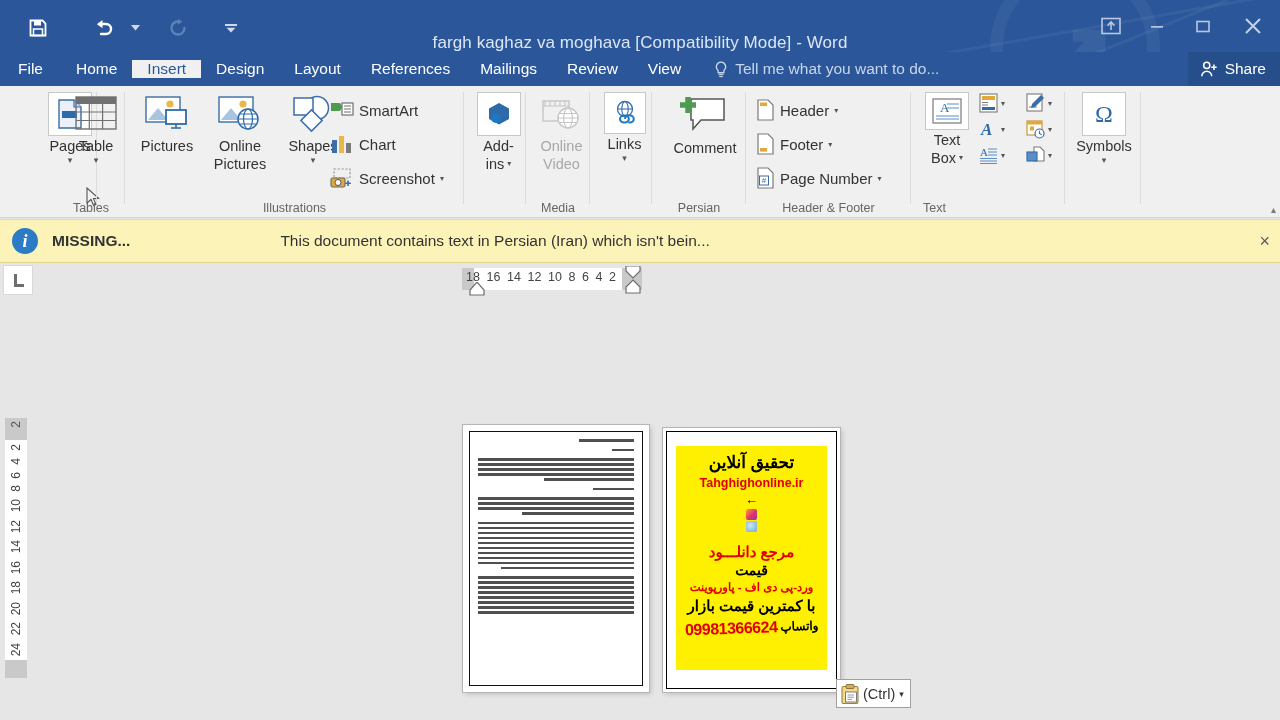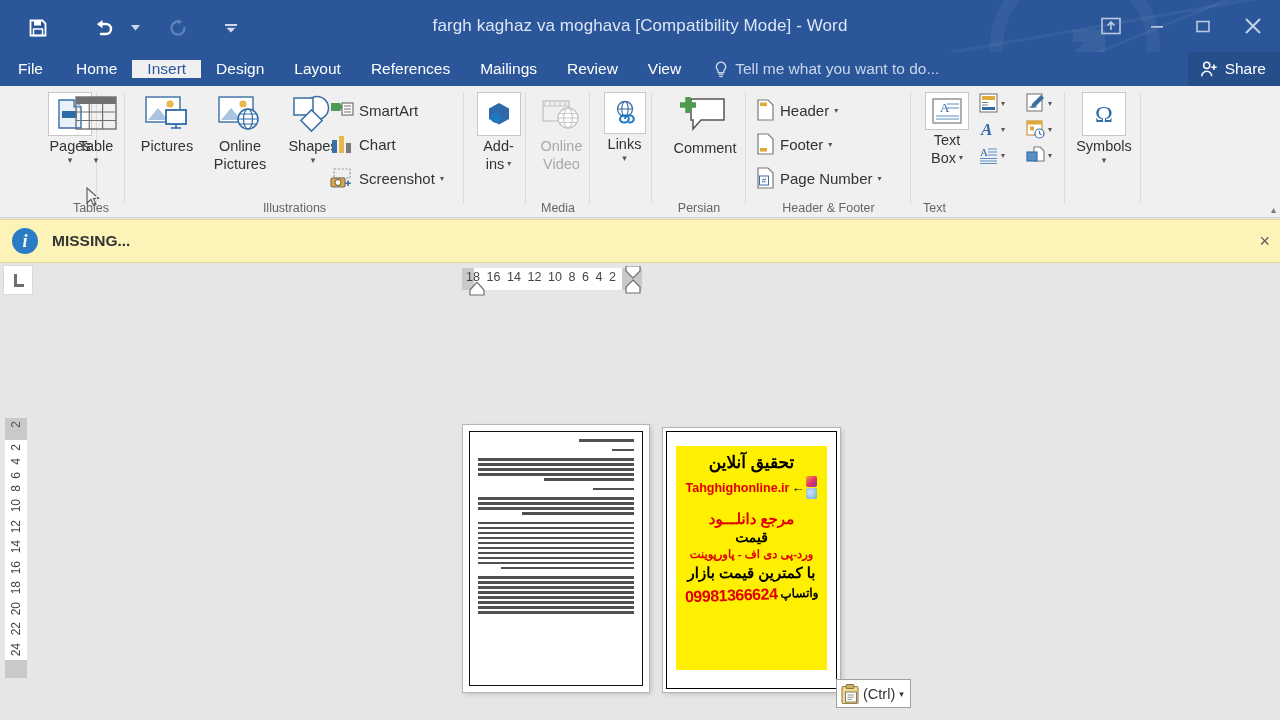--- a/index.html
+++ b/index.html
@@ -31,21 +31,21 @@
   }
   .qat { position: absolute; left: 0; top: 0; height: 52px; display: flex; align-items: center; }
   .qat-btn {
     width: 40px; height: 40px; margin-top: 4px;
     display: flex; align-items: center; justify-content: center;
     cursor: pointer;
   }
   .qat-btn.small { width: 22px; }
   .qat-btn svg { display: block; }
   .title-text {
-    position: absolute; left: 0; top: 0; width: 1280px; height: 52px;
+    position: absolute; left: 0; top: 17px; width: 1280px; height: 52px;
     display: flex; align-items: center; justify-content: center;
     color: #dce6f4; font-size: 17px; letter-spacing: .1px;
     pointer-events: none;
   }
   .win-ctrls { position: absolute; right: 0; top: 0; height: 52px; display: flex; align-items: center; }
   .win-btn {
     width: 46px; height: 52px; display: flex; align-items: center; justify-content: center;
     cursor: pointer; color: #c3d2e8;
   }
   .win-btn.close { width: 54px; }
@@ -179,21 +179,21 @@
   .ad {
     position: absolute; left: 9px; top: 14px; right: 9px; bottom: 18px;
     background: #ffef00; display: flex; flex-direction: column;
     align-items: center; justify-content: flex-start; padding: 6px 4px 4px;
     direction: rtl; overflow: hidden;
   }
   .ad-l1 {
     font-size: 17px; color: #000; font-weight: bold; letter-spacing: -0.5px;
     margin-bottom: 2px; white-space: nowrap;
   }
-  .ad-url-row { display: flex; align-items: center; gap: 2px; direction: ltr; margin: 1px 0; }
+  .ad-url-row { display: flex; align-items: center; gap: 2px; direction: ltr; margin: 1px 0; flex-direction: column; }
   .ad-url { font-size: 12.5px; color: #e00000; font-weight: bold; }
   .ad-arrow { font-size: 13px; color: #000; font-weight: bold; }
   .ad-icons { display: flex; flex-direction: column; gap: 1px; }
   .ad-ic { width: 11px; height: 11px; border-radius: 2px; }
   .ad-ic.insta { background: linear-gradient(135deg,#f9a03c,#e1306c 55%,#833ab4); }
   .ad-ic.tg { background: radial-gradient(circle at 40% 40%,#cfe6f7,#6aa9d8); }
   .ad-l2 { font-size: 15px; color: #e00000; font-weight: bold; white-space: nowrap; margin-top: 10px; }
   .ad-l3 { font-size: 14px; color: #000; font-weight: bold; margin-top: 1px; }
   .ad-l4 { font-size: 11.5px; color: #e00000; font-weight: bold; white-space: nowrap; margin-top: 2px; }
   .ad-l5 { font-size: 15px; color: #000; font-weight: bold; white-space: nowrap; margin-top: 3px; }
@@ -604,20 +604,21 @@
       </div>
       <div class="gsep"></div>
     </div>
 
     <div style="position:absolute; right:4px; bottom:2px; font-size:10px; color:#7a7a7a;">▴</div>
   </div>
 
   <div class="notif">
     <div class="notif-icon">i</div>
     <div class="notif-title">MISSING...</div>
+    <div class="notif-msg">This document contains text in Persian (Iran) which isn't bein...</div>
     <div class="notif-close">×</div>
   </div>
 
   <div class="workspace">
 
     <div class="tab-selector">
       <svg width="14" height="14" viewBox="0 0 14 14">
         <path d="M3 1 H6 V11 H13 V14 H3 Z" fill="#6e6e6e"></path>
       </svg>
     </div>

